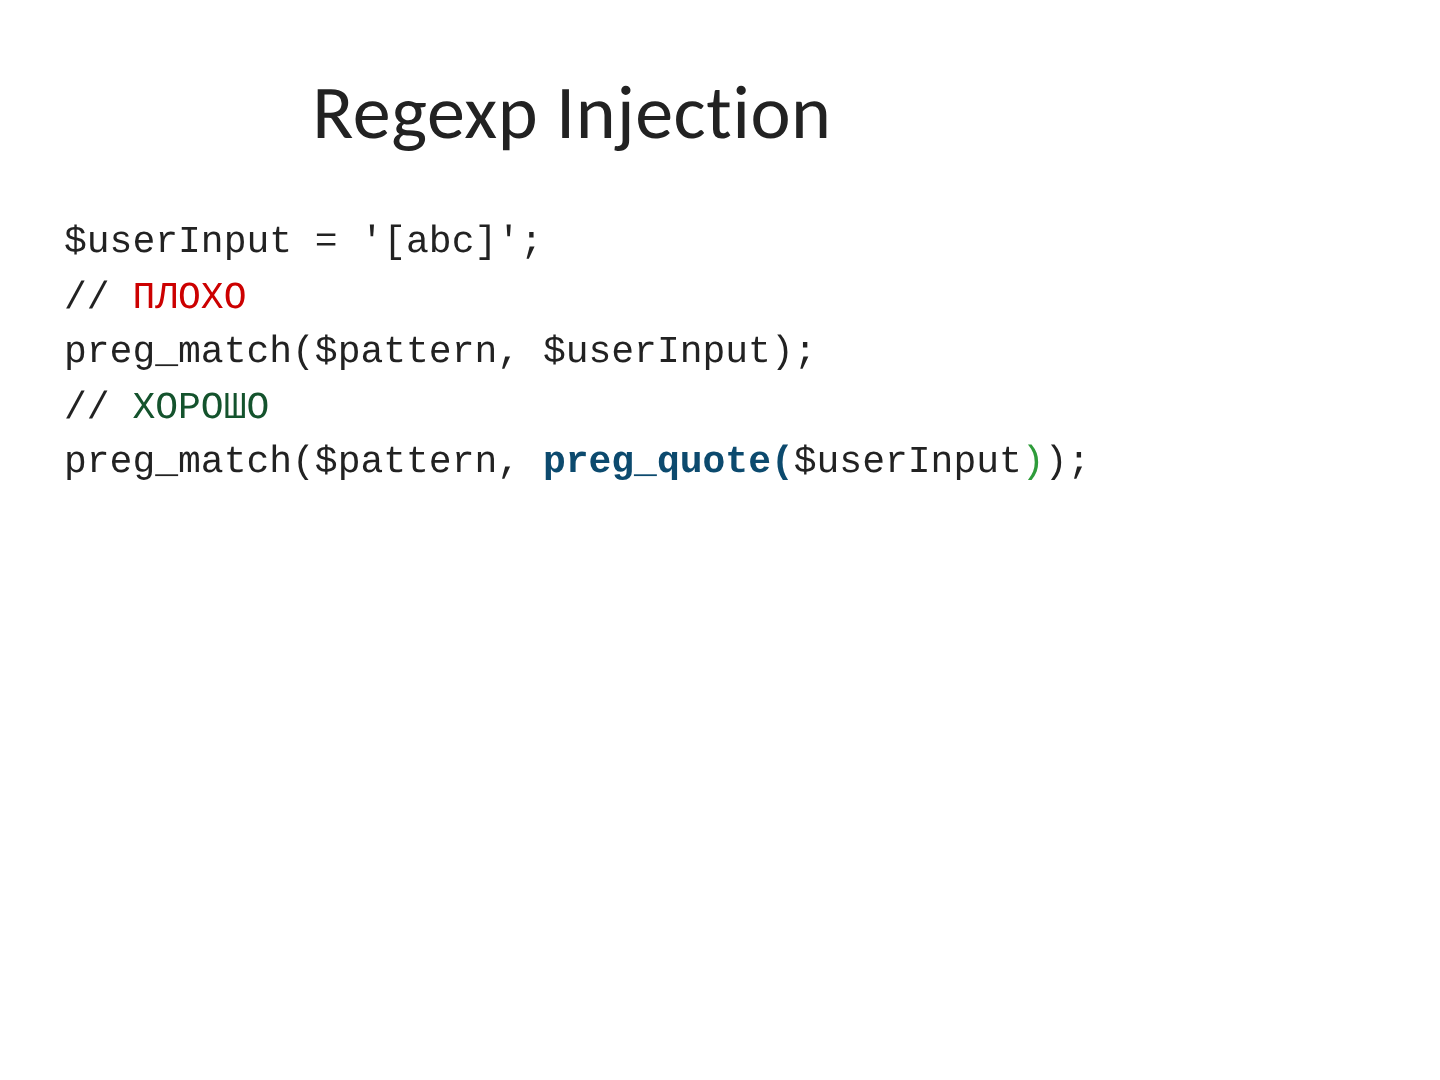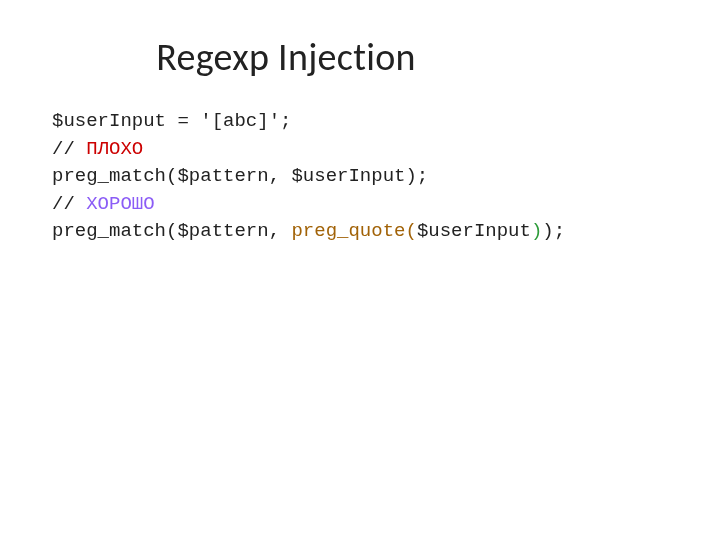--- a/index.html
+++ b/index.html
@@ -8,40 +8,40 @@
     width: 720px;
     height: 540px;
     background: #ffffff;
     font-family: Calibri, "Segoe UI", Arial, sans-serif;
     overflow: hidden;
   }
   .slide {
     width: 572px;
     height: 540px;
     box-sizing: border-box;
-    padding: 24px 52px;
+    padding: 24px 32px;
   }
   .title {
     text-align: center;
     font-size: 38px;
     color: #222;
     margin: 10px 0 28px 0;
     font-weight: 400;
     letter-spacing: 0.3px;
   }
   .code {
     font-family: Consolas, "Courier New", monospace;
     font-size: 19px;
     line-height: 1.45;
     color: #222;
     white-space: pre;
   }
   .bad { color: #cc0000; text-align: right; }
-  .good { color: #8b5cf6; }
-  .fn { color: #a16207; }
+  .good { color: #14532d; }
+  .fn { color: #0c4a6e; font-weight: bold; }
   .paren-close { color: #2e9c3a; }
 </style>
 </head>
 <body>
 
 <div class="slide">
   <h1 class="title">Regexp Injection</h1>
 
   <div class="code"><span>$userInput = '[abc]';</span>
 <span>// </span><span class="bad">ПЛОХО</span>

